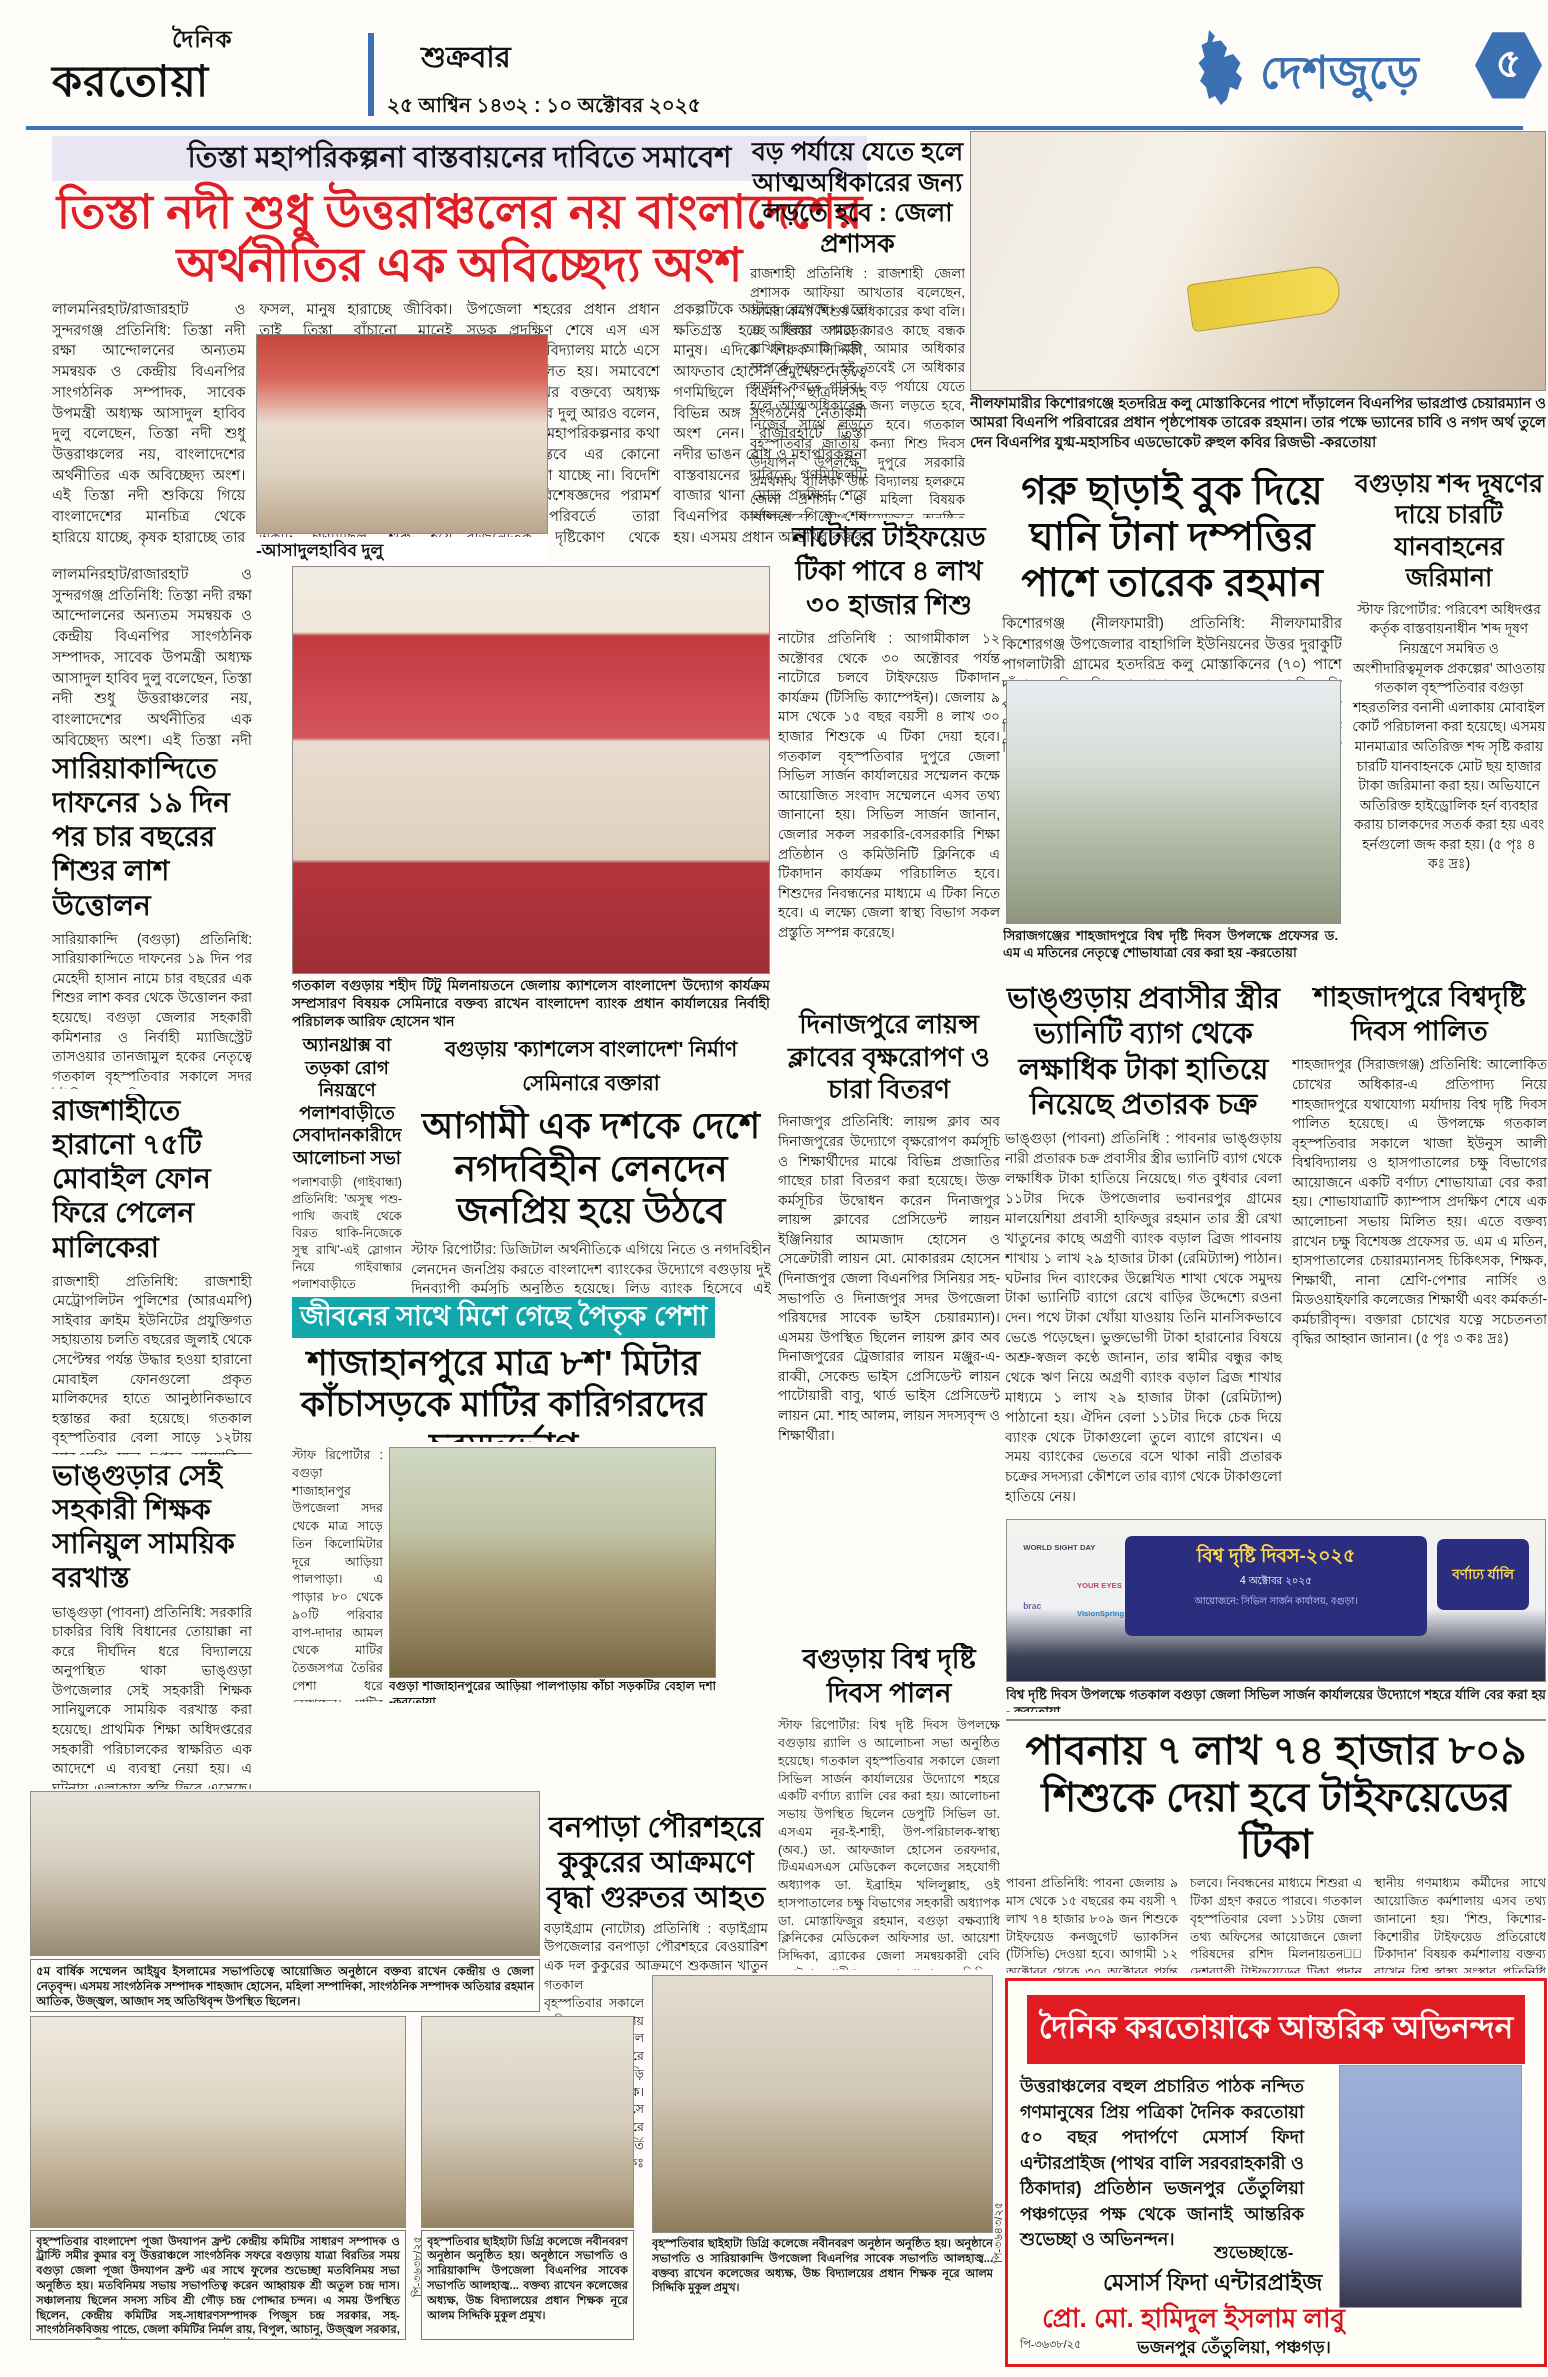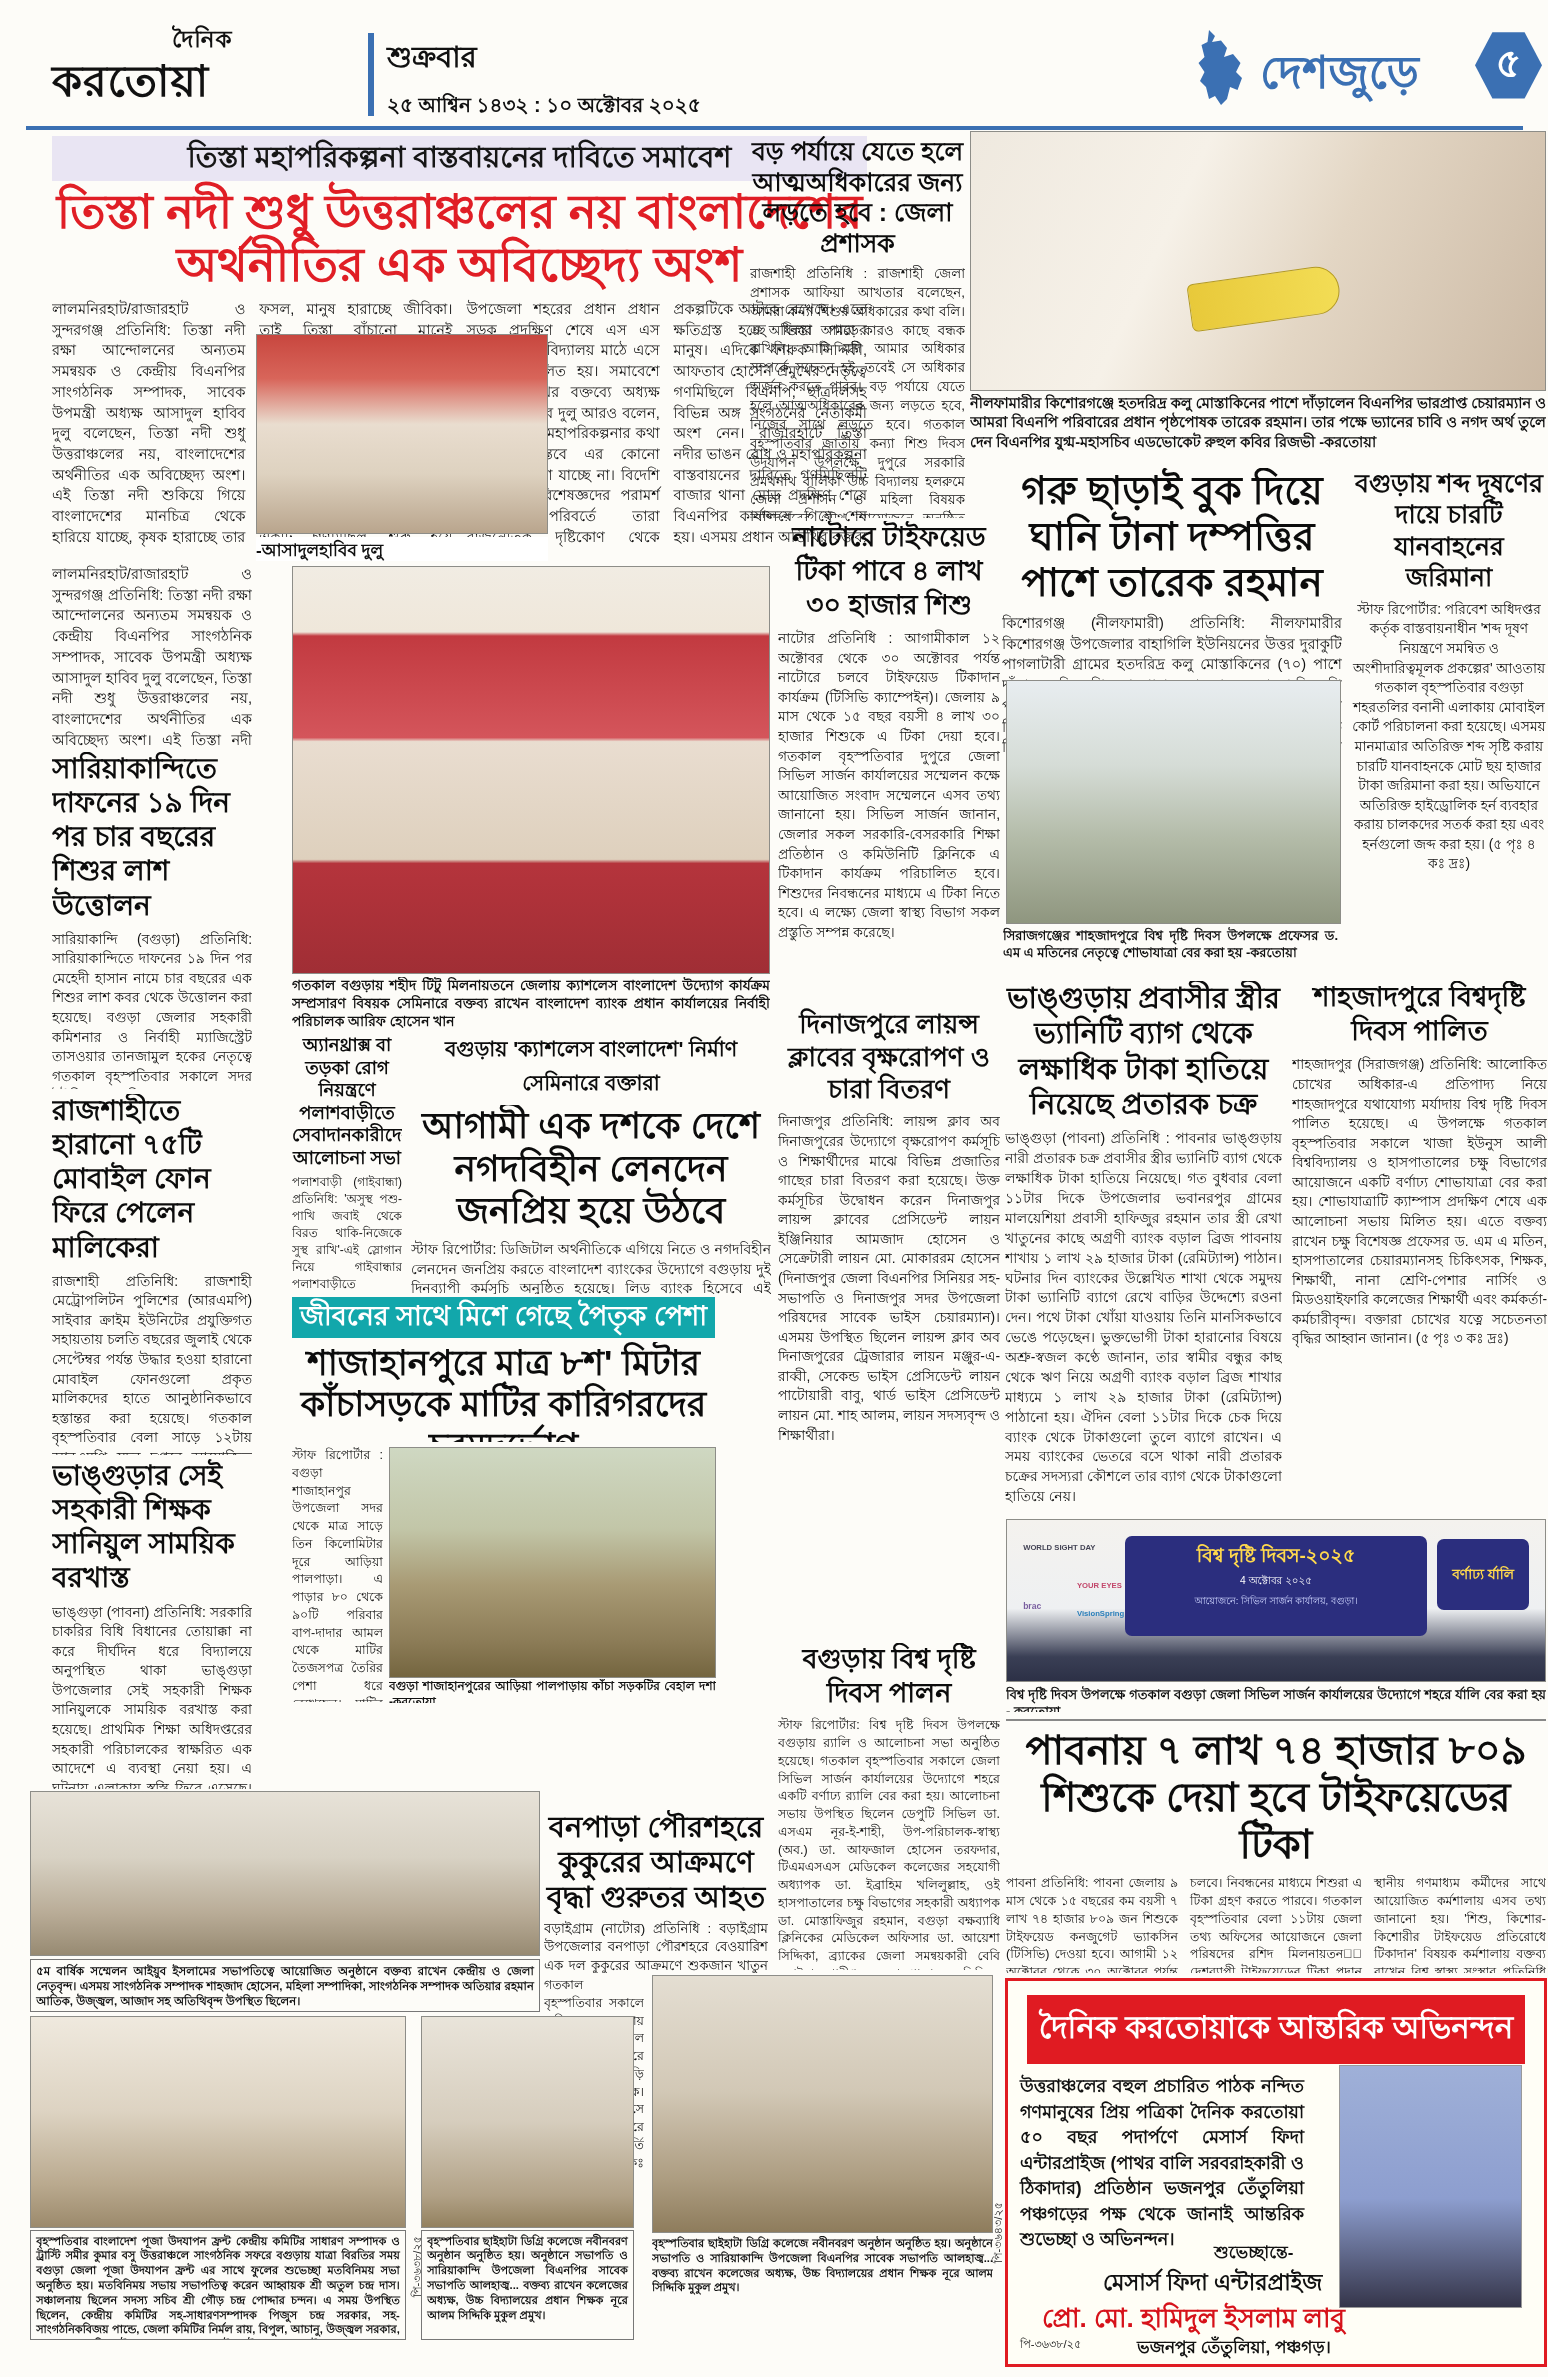--- a/index.html
+++ b/index.html
@@ -41,21 +41,21 @@
 <body>
 
 <div id="page">
 
   <div class="abs" style="left:52px;top:20.6px;width:310px;">
     <div class="mast-small" style="margin-left:120px;">দৈনিক</div>
     <div class="mast-big">করতোয়া</div>
   </div>
   <div class="rule" style="left:368px;top:33px;width:6px;height:83px;"></div>
   <div class="abs" style="left:387px;top:34px;">
-    <div style="font-size:29px;font-weight:800;">শুক্রবার</div>
+    <div style="font-size:29px;font-weight:800;margin-left:34px;">শুক্রবার</div>
     <div style="font-size:20px;font-weight:600;margin-top:6.9px;">২৫ আশ্বিন ১৪৩২ : ১০ অক্টোবর ২০২৫</div>
   </div>
 
   <div class="abs" style="left:1191px;top:22.4px;width:356px;height:95px;">
     <svg width="60" height="83" viewBox="0 0 40 54" style="position:absolute;left:0;top:3.4px;">
       <path d="M12 2 L16 6 L14 10 L20 9 L24 14 L22 20 L28 18 L33 24 L30 30 L34 34 L31 42 L26 40 L24 48 L20 52 L16 46 L12 48 L10 40 L6 36 L9 30 L5 24 L9 20 L7 12 L11 10 Z" fill="#3b70b3"></path>
     </svg>
     <div class="blue" style="position:absolute;left:69px;top:15.5px;font-size:45px;font-weight:900;">দেশজুড়ে</div>
     <div class="hexa" style="left:284px;top:6.9px;">
       <span>৫</span>

